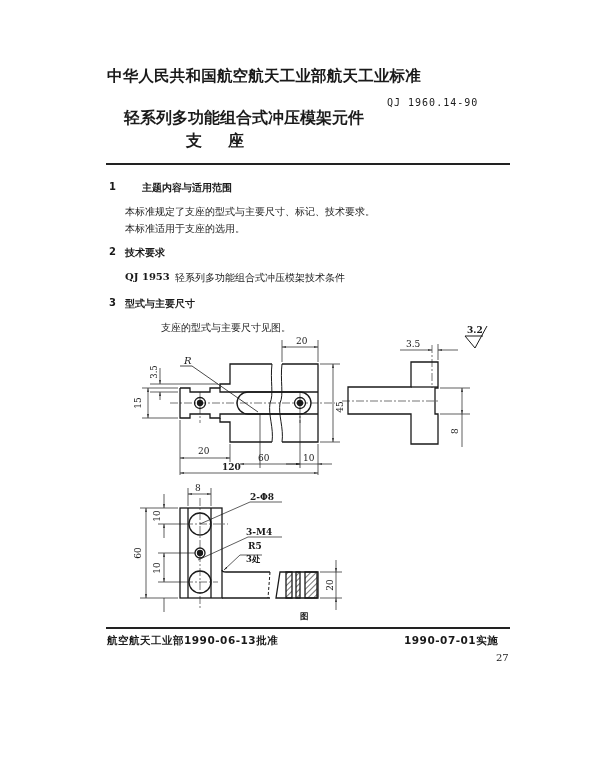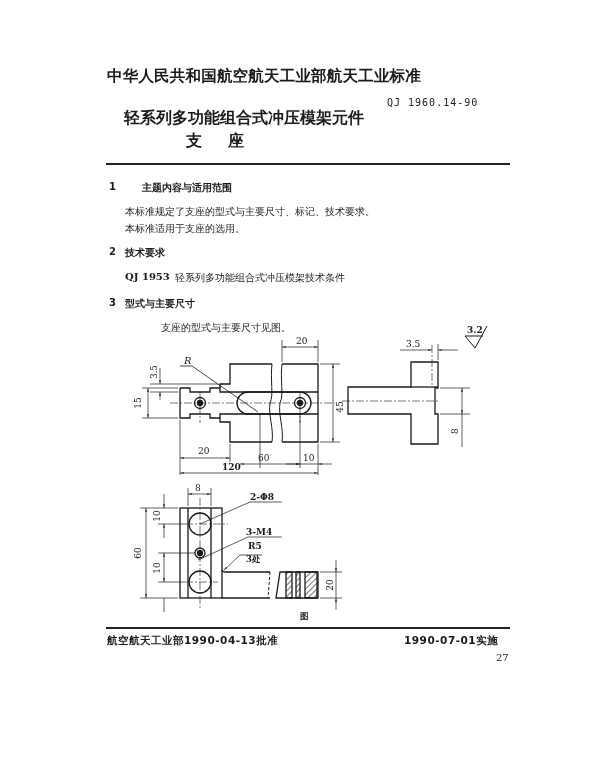--- a/index.html
+++ b/index.html
@@ -218,15 +218,15 @@
   <text x="160" y="568" font-size="9" transform="rotate(-90 160 568)" text-anchor="middle">10</text>
   <text x="333" y="585" font-size="9" transform="rotate(-90 333 585)" text-anchor="middle">20</text>
   <text x="250" y="500" font-size="9" font-weight="bold">2-Φ8</text>
   <text x="246" y="535" font-size="9" font-weight="bold">3-M4</text>
   <text x="248" y="549" font-size="9" font-weight="bold">R5</text>
   <text x="246" y="562" font-size="8.5" font-weight="bold">3处</text>
   <text x="300" y="619" font-size="8.5" font-weight="bold">图</text>
 </svg>
 
 <div class="rule" style="left:106px; top:627px; width:404px;"></div>
-<div class="abs footer" style="left:107px; top:634px;">航空航天工业部1990-04-13批准</div>
+<div class="abs footer" style="left:107px; top:634px;">航空航天工业部1990-06-13批准</div>
 <div class="abs footer" style="left:404px; top:634px;">1990-07-01实施</div>
 <div class="abs pg" style="left:496px; top:652px;">27</div>
 
 </body></html>

